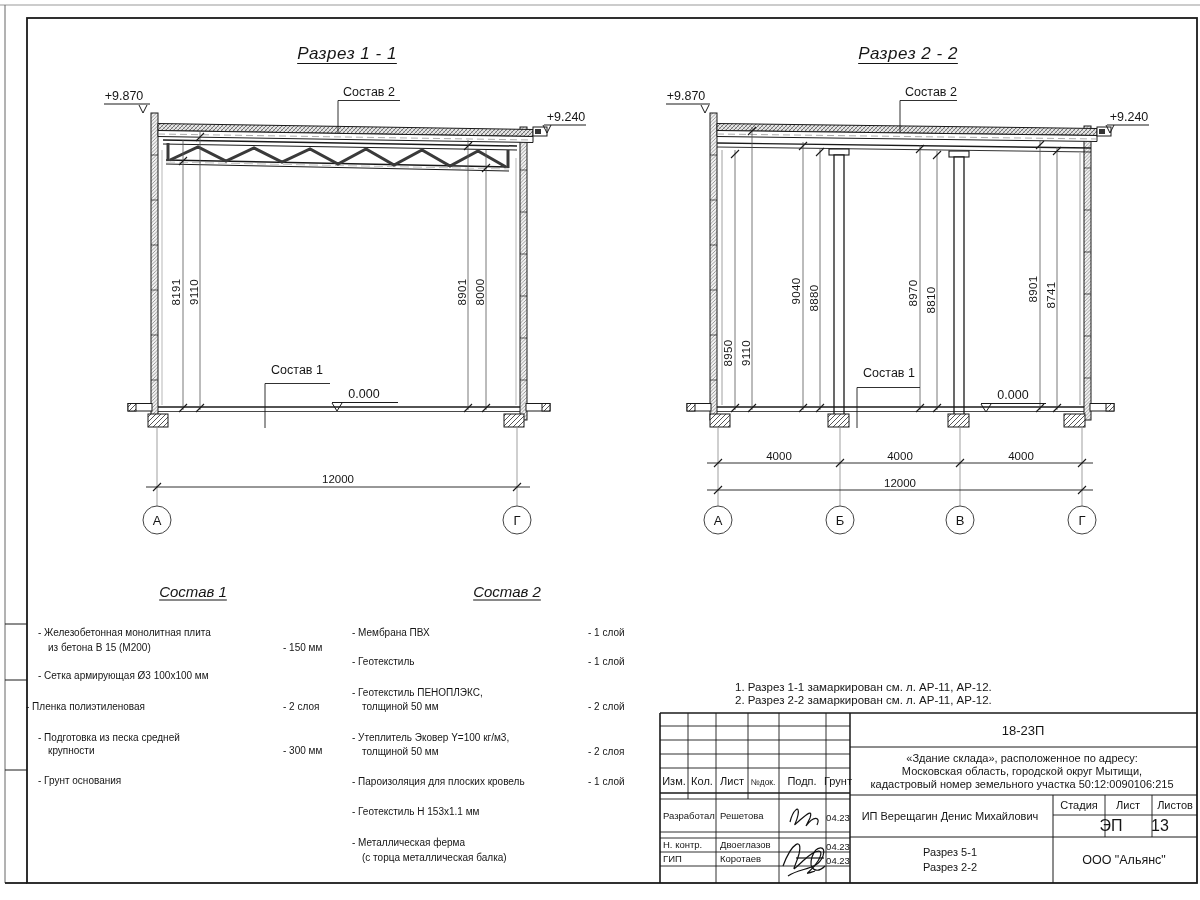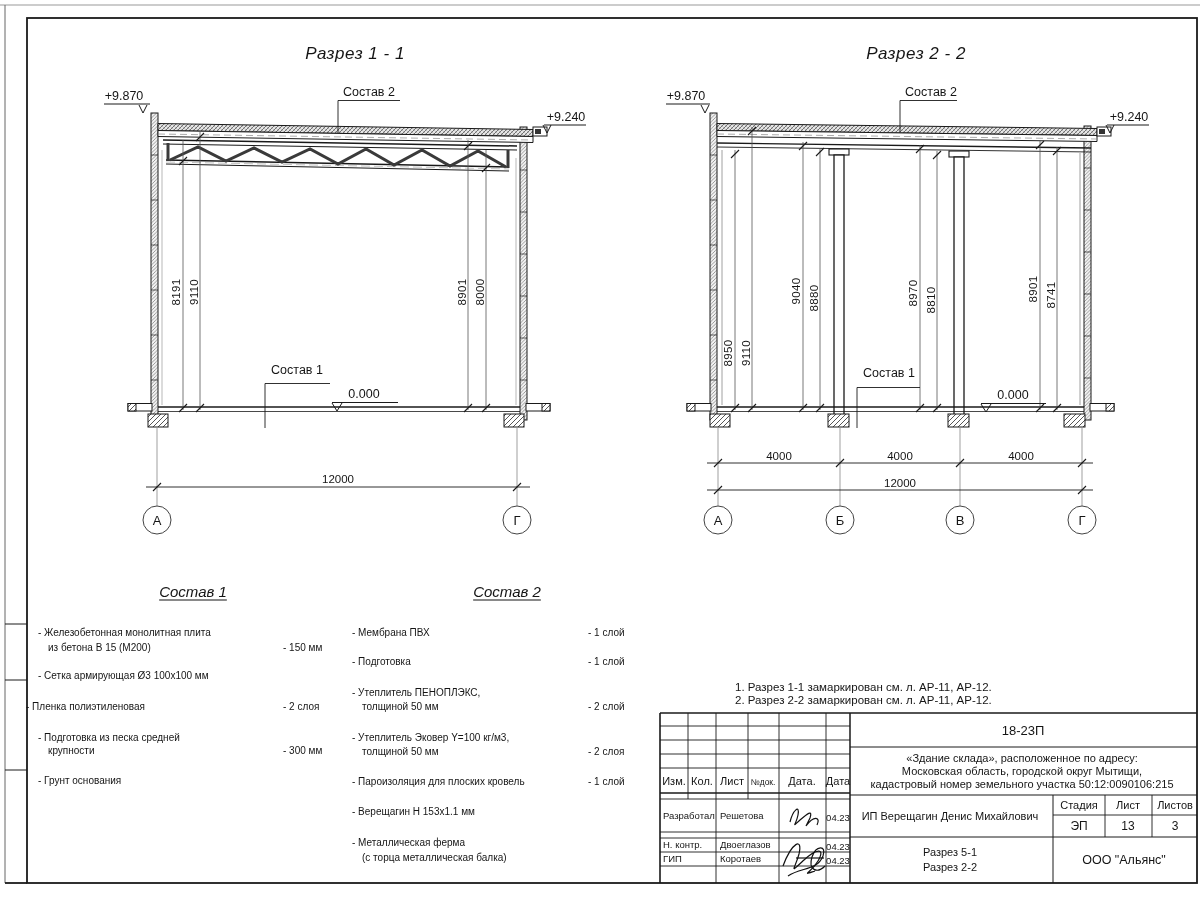--- a/index.html
+++ b/index.html
@@ -4,33 +4,33 @@
 <style>
   html,body { margin:0; padding:0; background:#fff; }
   .sheet {
     position:relative; width:1200px; height:900px; background:#ffffff;
     font-family:"Liberation Sans", sans-serif; color:#151515; overflow:hidden;
   }
   svg.lines { position:absolute; left:0; top:0; }
   .t  { position:absolute; white-space:nowrap; }
   .c  { position:absolute; white-space:nowrap; transform:translate(-50%,-50%); }
   .rot{ position:absolute; white-space:nowrap; transform:translate(-50%,-50%) rotate(-90deg); font-size:11.5px; letter-spacing:.3px; }
-  .sec-title { font-style:italic; font-size:17px; text-underline-offset:4px; letter-spacing:.5px;margin-left:8px; }
+  .sec-title { font-style:italic; font-size:17px; text-decoration:underline; text-underline-offset:4px; letter-spacing:.5px; }
   .sostav-title { font-style:italic; font-size:15px; text-decoration:underline; text-underline-offset:3px; }
   .lbl  { font-size:12.5px; }
   .dim  { font-size:11.5px; }
   .ax   { font-size:13px; }
   .item { font-size:10px; }
   .note { font-size:11.5px; }
   .tb-s { font-size:9.5px; }
   .tb-h { font-size:11px; }
   .tb-hs{ font-size:8.5px; }
   .tb-m { font-size:11px; }
   .tb-b { font-size:13px; }
-  .tb-v { font-size:12px; }
+  .tb-v { font-size:16px;margin-left:32px; }
   .tb-c { font-size:12.5px; }
 </style>
 </head>
 <body>
 
 <div class="sheet">
 
 <svg class="lines" width="1200" height="900" viewBox="0 0 1200 900">
   <defs>
     <pattern id="hRoof" width="4" height="4" patternUnits="userSpaceOnUse">
@@ -299,47 +299,47 @@
 <div class="t item" style="left:26px;top:701px">- Пленка полиэтиленовая</div>
 <div class="t item" style="left:283px;top:701px">- 2 слоя</div>
 <div class="t item" style="left:38px;top:732px">- Подготовка из песка средней</div>
 <div class="t item" style="left:48px;top:745px">крупности</div>
 <div class="t item" style="left:283px;top:745px">- 300 мм</div>
 <div class="t item" style="left:38px;top:775px">- Грунт основания</div>
 
 <div class="c sostav-title" style="left:507px;top:591px">Состав 2</div>
 <div class="t item" style="left:352px;top:627px">- Мембрана ПВХ</div>
 <div class="t item" style="left:588px;top:627px">- 1 слой</div>
-<div class="t item" style="left:352px;top:656px">- Подготовка</div>
+<div class="t item" style="left:352px;top:656px">- Геотекстиль</div>
 <div class="t item" style="left:588px;top:656px">- 1 слой</div>
-<div class="t item" style="left:352px;top:687px">- Утеплитель ПЕНОПЛЭКС,</div>
+<div class="t item" style="left:352px;top:687px">- Геотекстиль ПЕНОПЛЭКС,</div>
 <div class="t item" style="left:362px;top:701px">толщиной 50 мм</div>
 <div class="t item" style="left:588px;top:701px">- 2 слой</div>
 <div class="t item" style="left:352px;top:732px">- Утеплитель Эковер Y=100 кг/м3,</div>
 <div class="t item" style="left:362px;top:746px">толщиной 50 мм</div>
 <div class="t item" style="left:588px;top:746px">- 2 слоя</div>
 <div class="t item" style="left:352px;top:776px">- Пароизоляция для плоских кровель</div>
 <div class="t item" style="left:588px;top:776px">- 1 слой</div>
-<div class="t item" style="left:352px;top:806px">- Верещагин Н 153х1.1 мм</div>
+<div class="t item" style="left:352px;top:806px">- Геотекстиль Н 153х1.1 мм</div>
 <div class="t item" style="left:352px;top:837px">- Металлическая ферма</div>
 <div class="t item" style="left:362px;top:852px">(с торца металлическая балка)</div>
 
 <div class="t note" style="left:735px;top:681px">1. Разрез 1-1 замаркирован см. л. АР-11, АР-12.</div>
 <div class="t note" style="left:735px;top:694px">2. Разрез 2-2 замаркирован см. л. АР-11, АР-12.</div>
 
 <div class="c tb-b" style="left:1023px;top:730px">18-23П</div>
 <div class="c tb-m" style="left:1022px;top:758px">«Здание склада», расположенное по адресу:</div>
 <div class="c tb-m" style="left:1022px;top:771px">Московская область, городской округ Мытищи,</div>
 <div class="c tb-m" style="left:1022px;top:784px">кадастровый номер земельного участка 50:12:0090106:215</div>
 <div class="c tb-h" style="left:674px;top:781px">Изм.</div>
 <div class="c tb-h" style="left:702px;top:781px">Кол.</div>
 <div class="c tb-h" style="left:732px;top:781px">Лист</div>
 <div class="c tb-hs" style="left:763px;top:782px">№док.</div>
-<div class="c tb-h" style="left:802px;top:781px">Дата.</div>
-<div class="c tb-h" style="left:838px;top:781px">Дата</div>
+<div class="c tb-h" style="left:802px;top:781px">Подп.</div>
+<div class="c tb-h" style="left:838px;top:781px">Грунт</div>
 <div class="t tb-s" style="left:663px;top:810px">Разработал</div>
 <div class="t tb-s" style="left:720px;top:810px">Решетова</div>
 <div class="c tb-s" style="left:838px;top:817px">04.23</div>
 <div class="t tb-s" style="left:663px;top:839px">Н. контр.</div>
 <div class="t tb-s" style="left:720px;top:839px">Двоеглазов</div>
 <div class="c tb-s" style="left:838px;top:846px">04.23</div>
 <div class="t tb-s" style="left:663px;top:853px">ГИП</div>
 <div class="t tb-s" style="left:720px;top:853px">Коротаев</div>
 <div class="c tb-s" style="left:838px;top:860px">04.23</div>
 <div class="c tb-h" style="left:950px;top:816px">ИП Верещагин Денис Михайлович</div>

